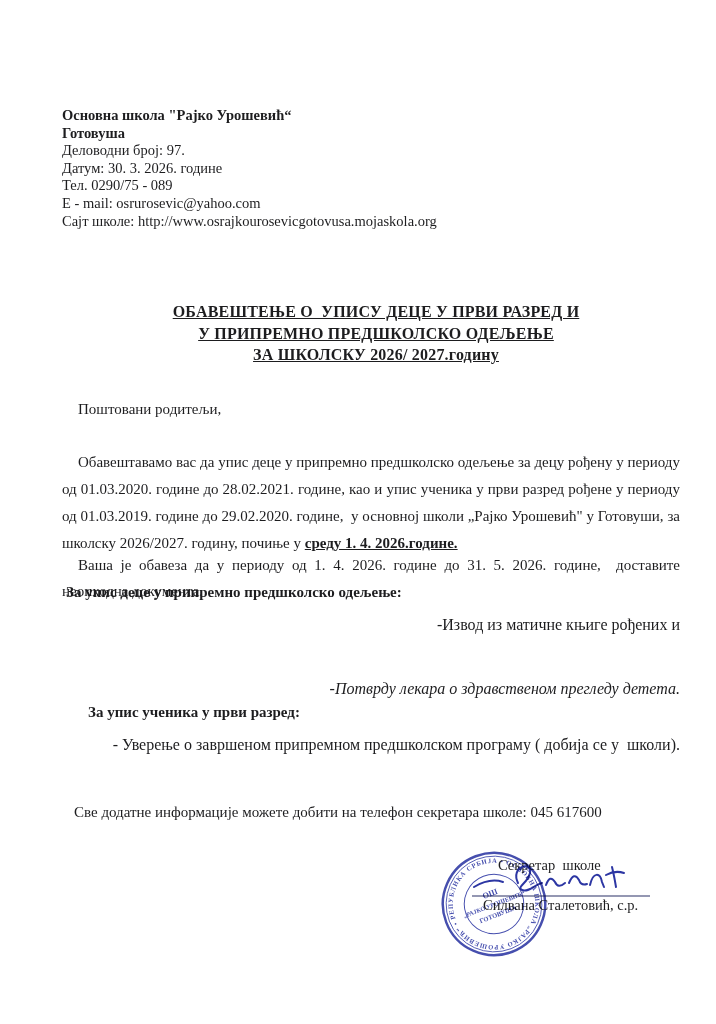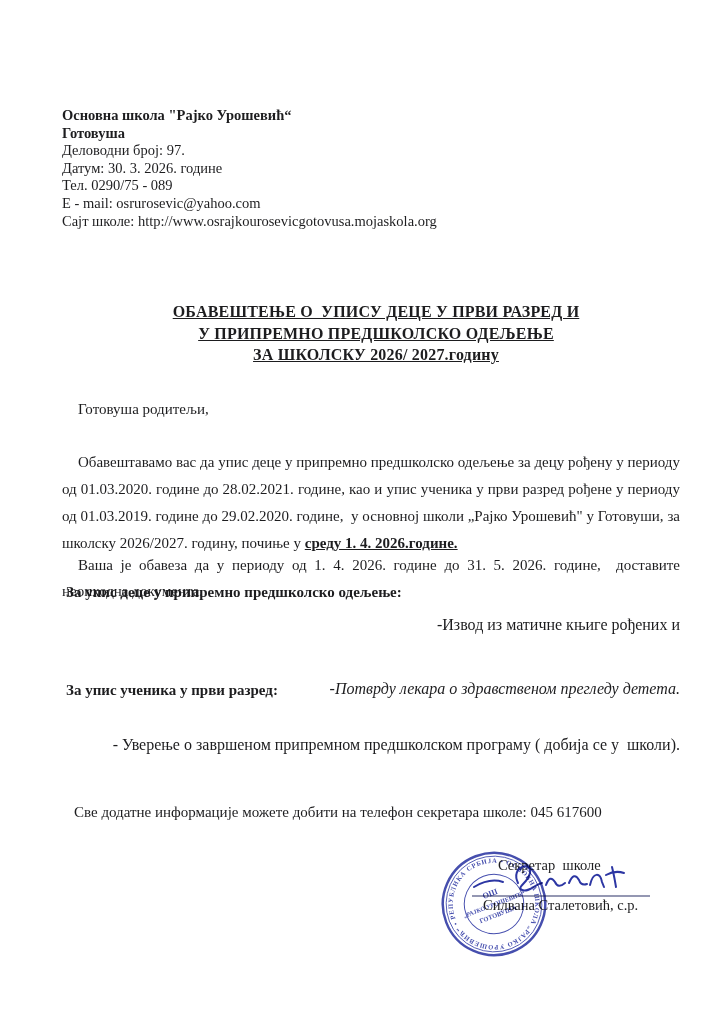--- a/index.html
+++ b/index.html
@@ -41,21 +41,21 @@
   }
   .para1 { top:434px; }
   .para2 { top:537px; line-height:26px; }
   .emph  { font-weight:bold; text-decoration:underline; }
 
   .docs-heading {
     position:absolute; left:66px;
     font-size:15px; font-weight:bold;
   }
   .h-preschool  { top:584px; }
-  .h-firstgrade { top:682px; }
+  .h-firstgrade { top:704px;margin-left:22px; }
 
   .doc-item {
     position:absolute; left:62px; width:618px;
     font-size:16px;
     text-align:right;
   }
   .item-1 { top:616px; }
   .item-2 { top:680px;font-style:italic; }
   .item-3 { top:736px; }
 
@@ -100,21 +100,21 @@
     <div>E - mail: osrurosevic@yahoo.com</div>
     <div>Сајт школе: http://www.osrajkourosevicgotovusa.mojaskola.org</div>
   </div>
 
   <div class="notice-title">
     <div><span class="pre">ОБАВЕШТЕЊЕ О  УПИСУ ДЕЦЕ У ПРВИ РАЗРЕД И</span></div>
     <div><span class="pre">У ПРИПРЕМНО ПРЕДШКОЛСКО ОДЕЉЕЊЕ</span></div>
     <div><span class="pre">ЗА ШКОЛСКУ 2026/ 2027.годину</span></div>
   </div>
 
-  <div class="salutation">Готовуша родитељи,</div>
+  <div class="salutation">Поштовани родитељи,</div>
 
   <p class="para para1"><span class="pre">Обавештавамо вас да упис деце у припремно предшколско одељење за децу рођену у периоду од 01.03.2020. године до 28.02.2021. године, као и упис ученика у први разред рођене у периоду од 01.03.2019. године до 29.02.2020. године,  у основној школи „Рајко Урошевић" у Готовуши, за школску 2026/2027. годину, почиње у </span><span class="emph pre">среду 1. 4. 2026.године.</span></p>
 
   <p class="para para2 pre">Ваша је обавеза да у периоду од 1. 4. 2026. године до 31. 5. 2026. године,  доставите неопходна документа.</p>
 
   <div class="docs-heading h-preschool">За упис деце у припремно предшколско одељење:</div>
   <div class="doc-item item-1">-Извод из матичне књиге рођених и</div>
   <div class="doc-item item-2">-Потврду лекара о здравственом прегледу детета.</div>
 
   <div class="docs-heading h-firstgrade">За упис ученика у први разред:</div>

